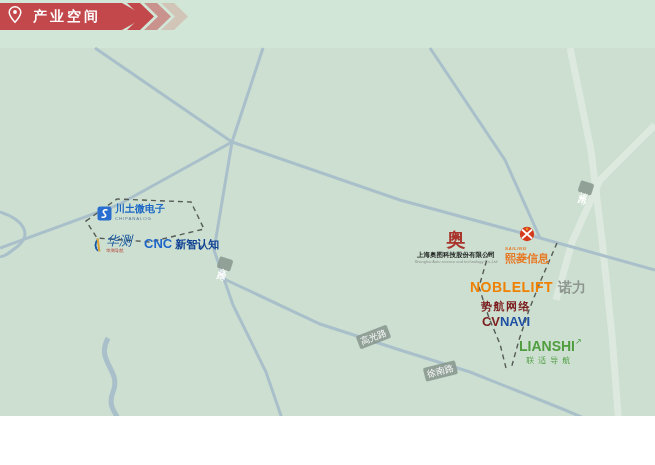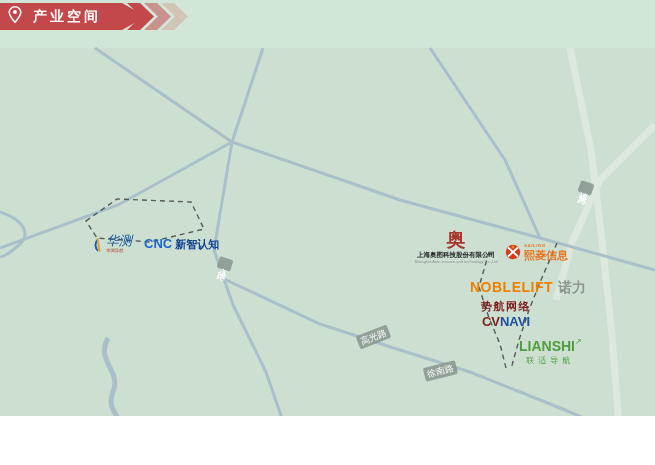--- a/index.html
+++ b/index.html
@@ -88,20 +88,30 @@
       </g>
     </svg>
     <div id="banner-title">产业空间</div>
   </div>
 
   <div class="roadlabel vert" style="left:218px;top:258px;transform:rotate(18deg);">高泾路</div>
   <div class="roadlabel" style="left:357px;top:330px;transform:rotate(-21deg);">高光路</div>
   <div class="roadlabel" style="left:424px;top:364px;transform:rotate(-14deg);">徐南路</div>
   <div class="roadlabel vert" style="left:579px;top:182px;transform:rotate(18deg);">诸光路</div>
 
+  <div class="marker row" style="left:97px;top:204px;">
+    <svg width="15" height="15" viewBox="0 0 15 15">
+      <rect x="0.5" y="0.5" width="14" height="14" rx="2.5" fill="#2a6fd0"></rect>
+      <path d="M10.5,4 C7,3 5,5 7.5,7.5 C10,10 8,12 4.5,11" stroke="#ffffff" stroke-width="1.6" fill="none"></path>
+    </svg>
+    <div class="col">
+      <span class="chip-name">川土微电子</span>
+      <span class="tiny chip-sub">CHIPANALOG</span>
+    </div>
+  </div>
 
   <div class="marker row" style="left:85px;top:234px;">
     <svg width="18" height="18" viewBox="0 0 18 18">
       <path d="M13,3 A8,8 0 0 0 13,15" stroke="#1558a8" stroke-width="1.5" fill="none"></path>
       <path d="M12,5.5 A5,5 0 0 0 12,12.5" stroke="#1558a8" stroke-width="1.4" fill="none"></path>
       <path d="M11,7.6 A2.4,2.4 0 0 0 11,10.4" stroke="#1558a8" stroke-width="1.3" fill="none"></path>
       <path d="M12.5,2.5 L14.5,15.5" stroke="#d8a23c" stroke-width="2"></path>
     </svg>
     <div class="col">
       <span class="huace-name">华测</span>
@@ -113,21 +123,21 @@
     <span class="cnc-logo">CNC</span>
     <span class="cnc-name">新智认知</span>
   </div>
 
   <div class="marker aotu" style="left:416px;top:230px;">
     <span class="aotu-glyph">奥</span>
     <span class="aotu-name">上海奥图科技股份有限公司</span>
     <span class="tinyc aotu-sub">Shanghai Aotu science and technology Co.,Ltd</span>
   </div>
 
-  <div class="marker row" style="left:505px;top:242px;">
+  <div class="marker row" style="left:505px;top:226px;flex-direction:column;">
     <svg width="16" height="16" viewBox="0 0 16 16">
       <circle cx="8" cy="8" r="7.2" fill="#d63a1d"></circle>
       <path d="M3,3.5 L13,12.5 M13,3.5 L3,12.5" stroke="#ffffff" stroke-width="1.8" fill="none"></path>
       <circle cx="8" cy="3" r="1.4" fill="#e98a25"></circle>
     </svg>
     <div class="col">
       <span class="tiny sail-brand">SAILING</span>
       <span class="sail-name">熙菱信息</span>
     </div>
   </div>

